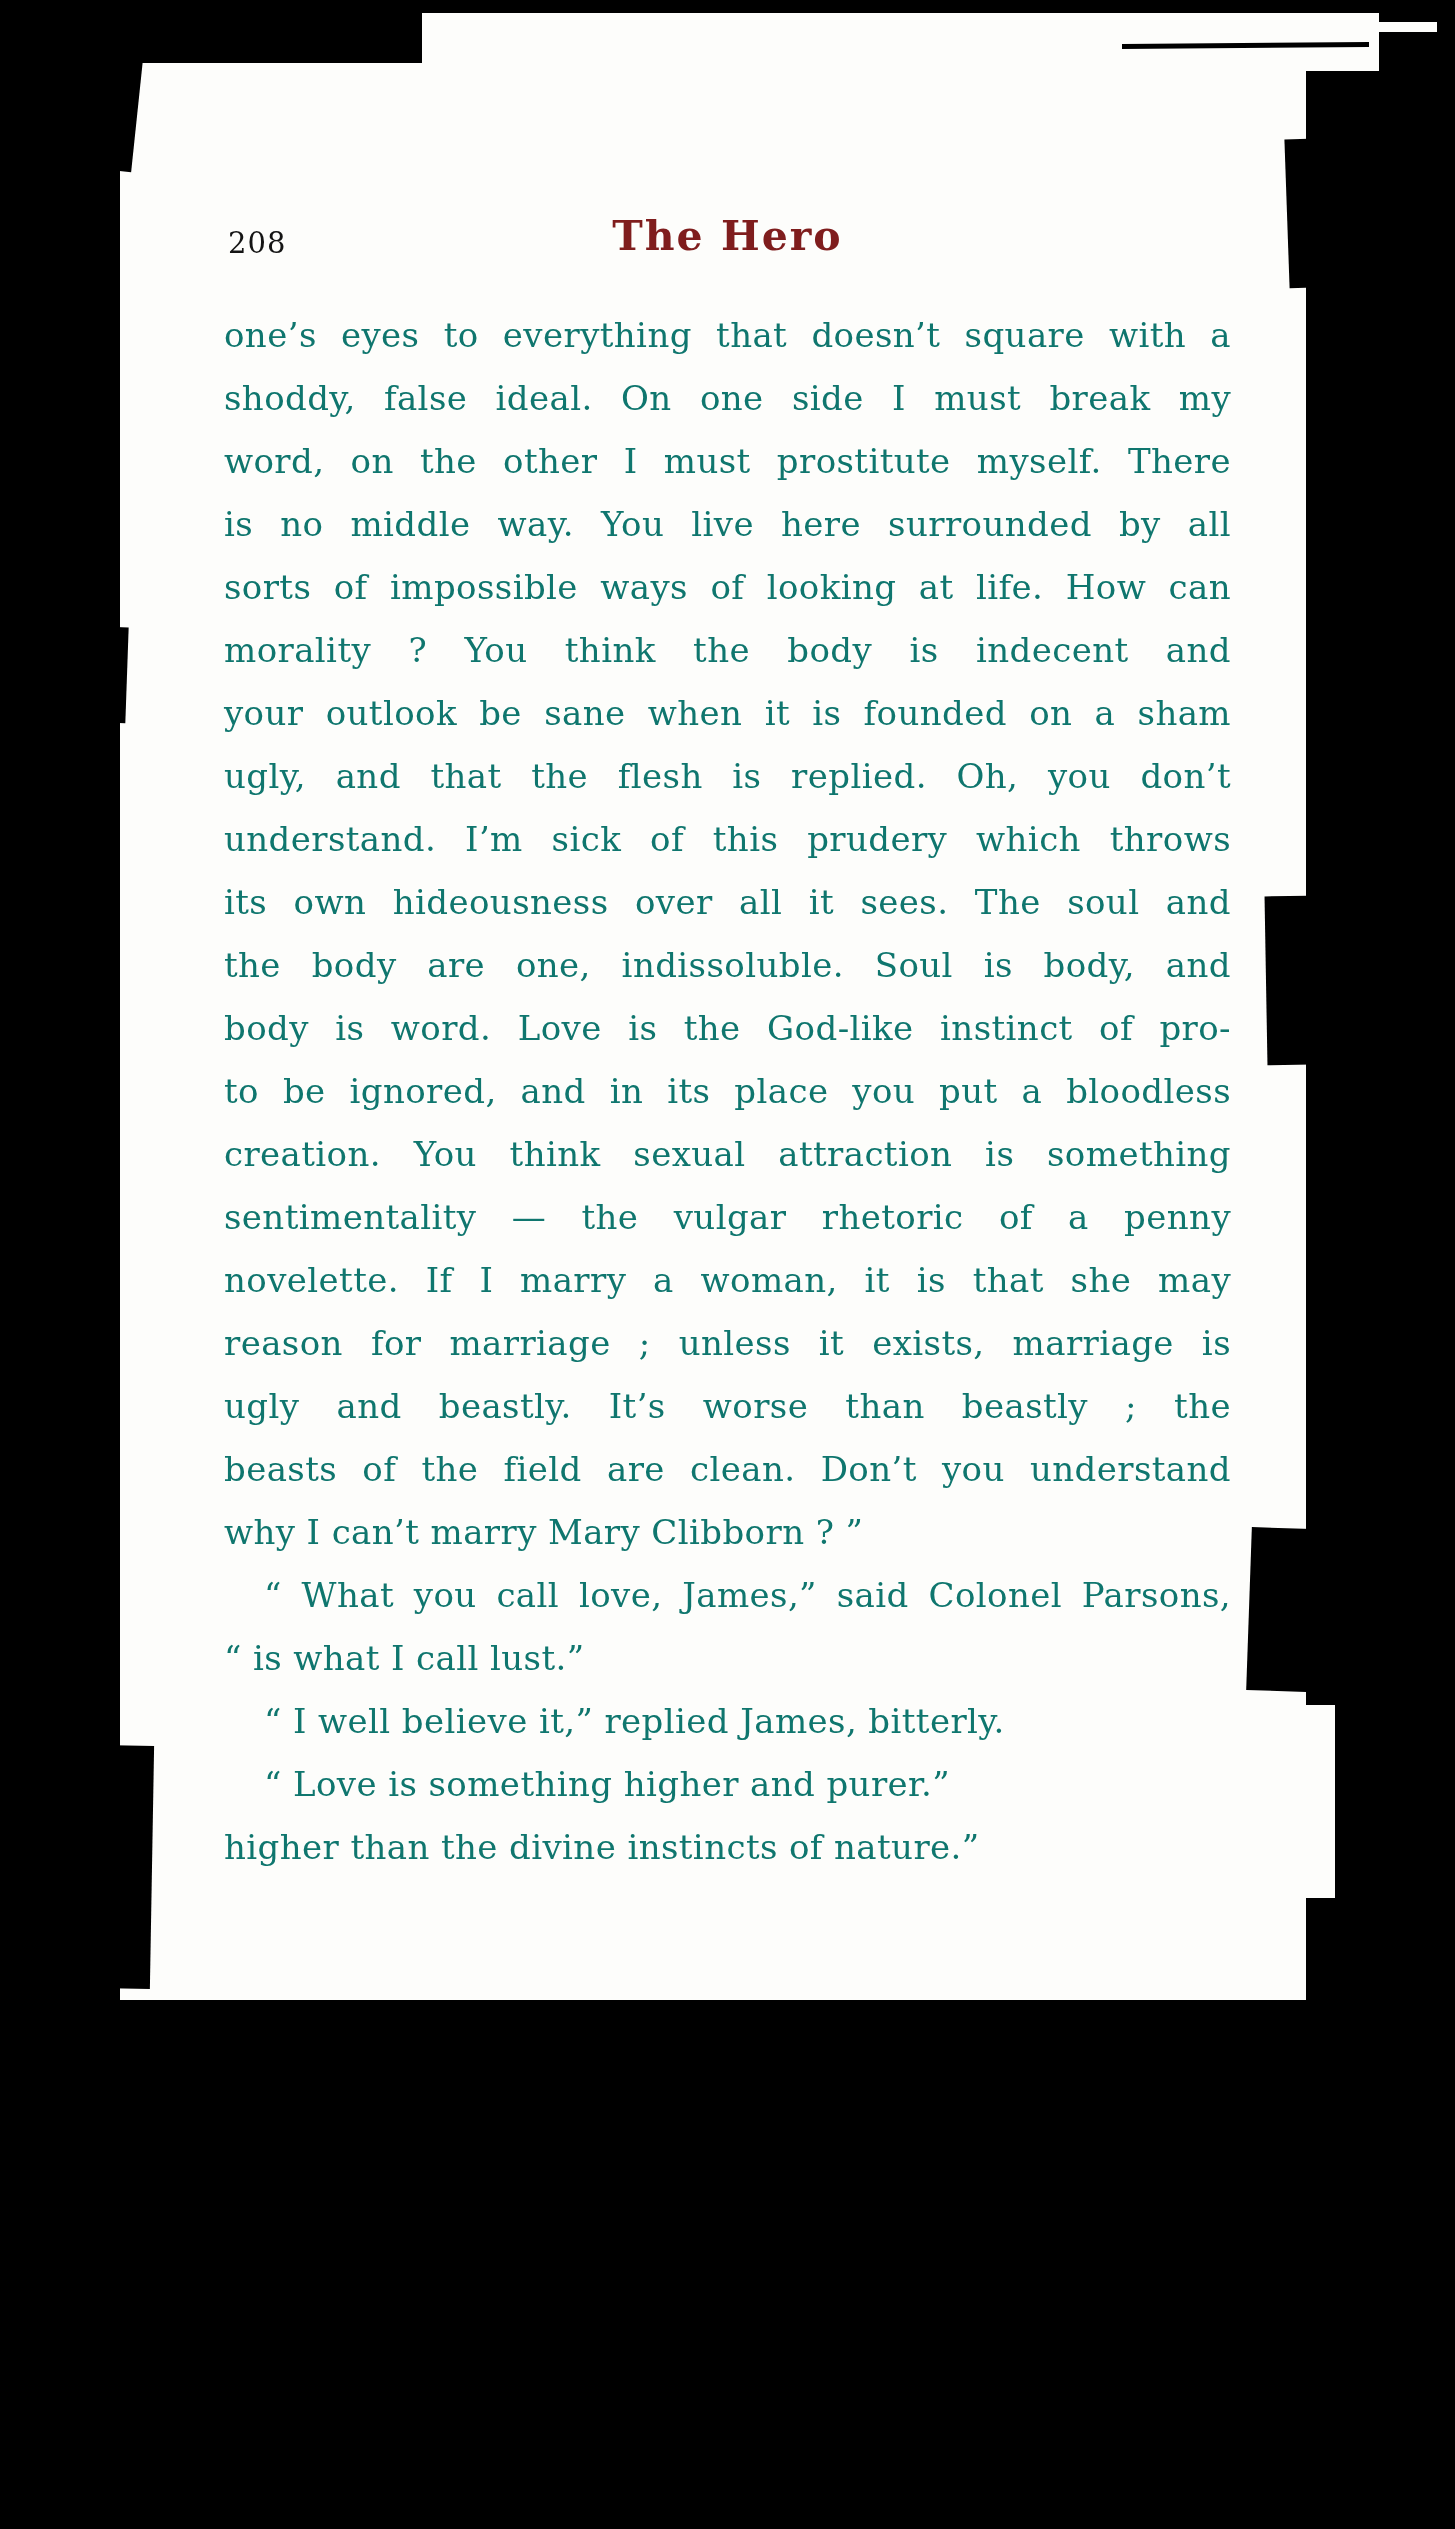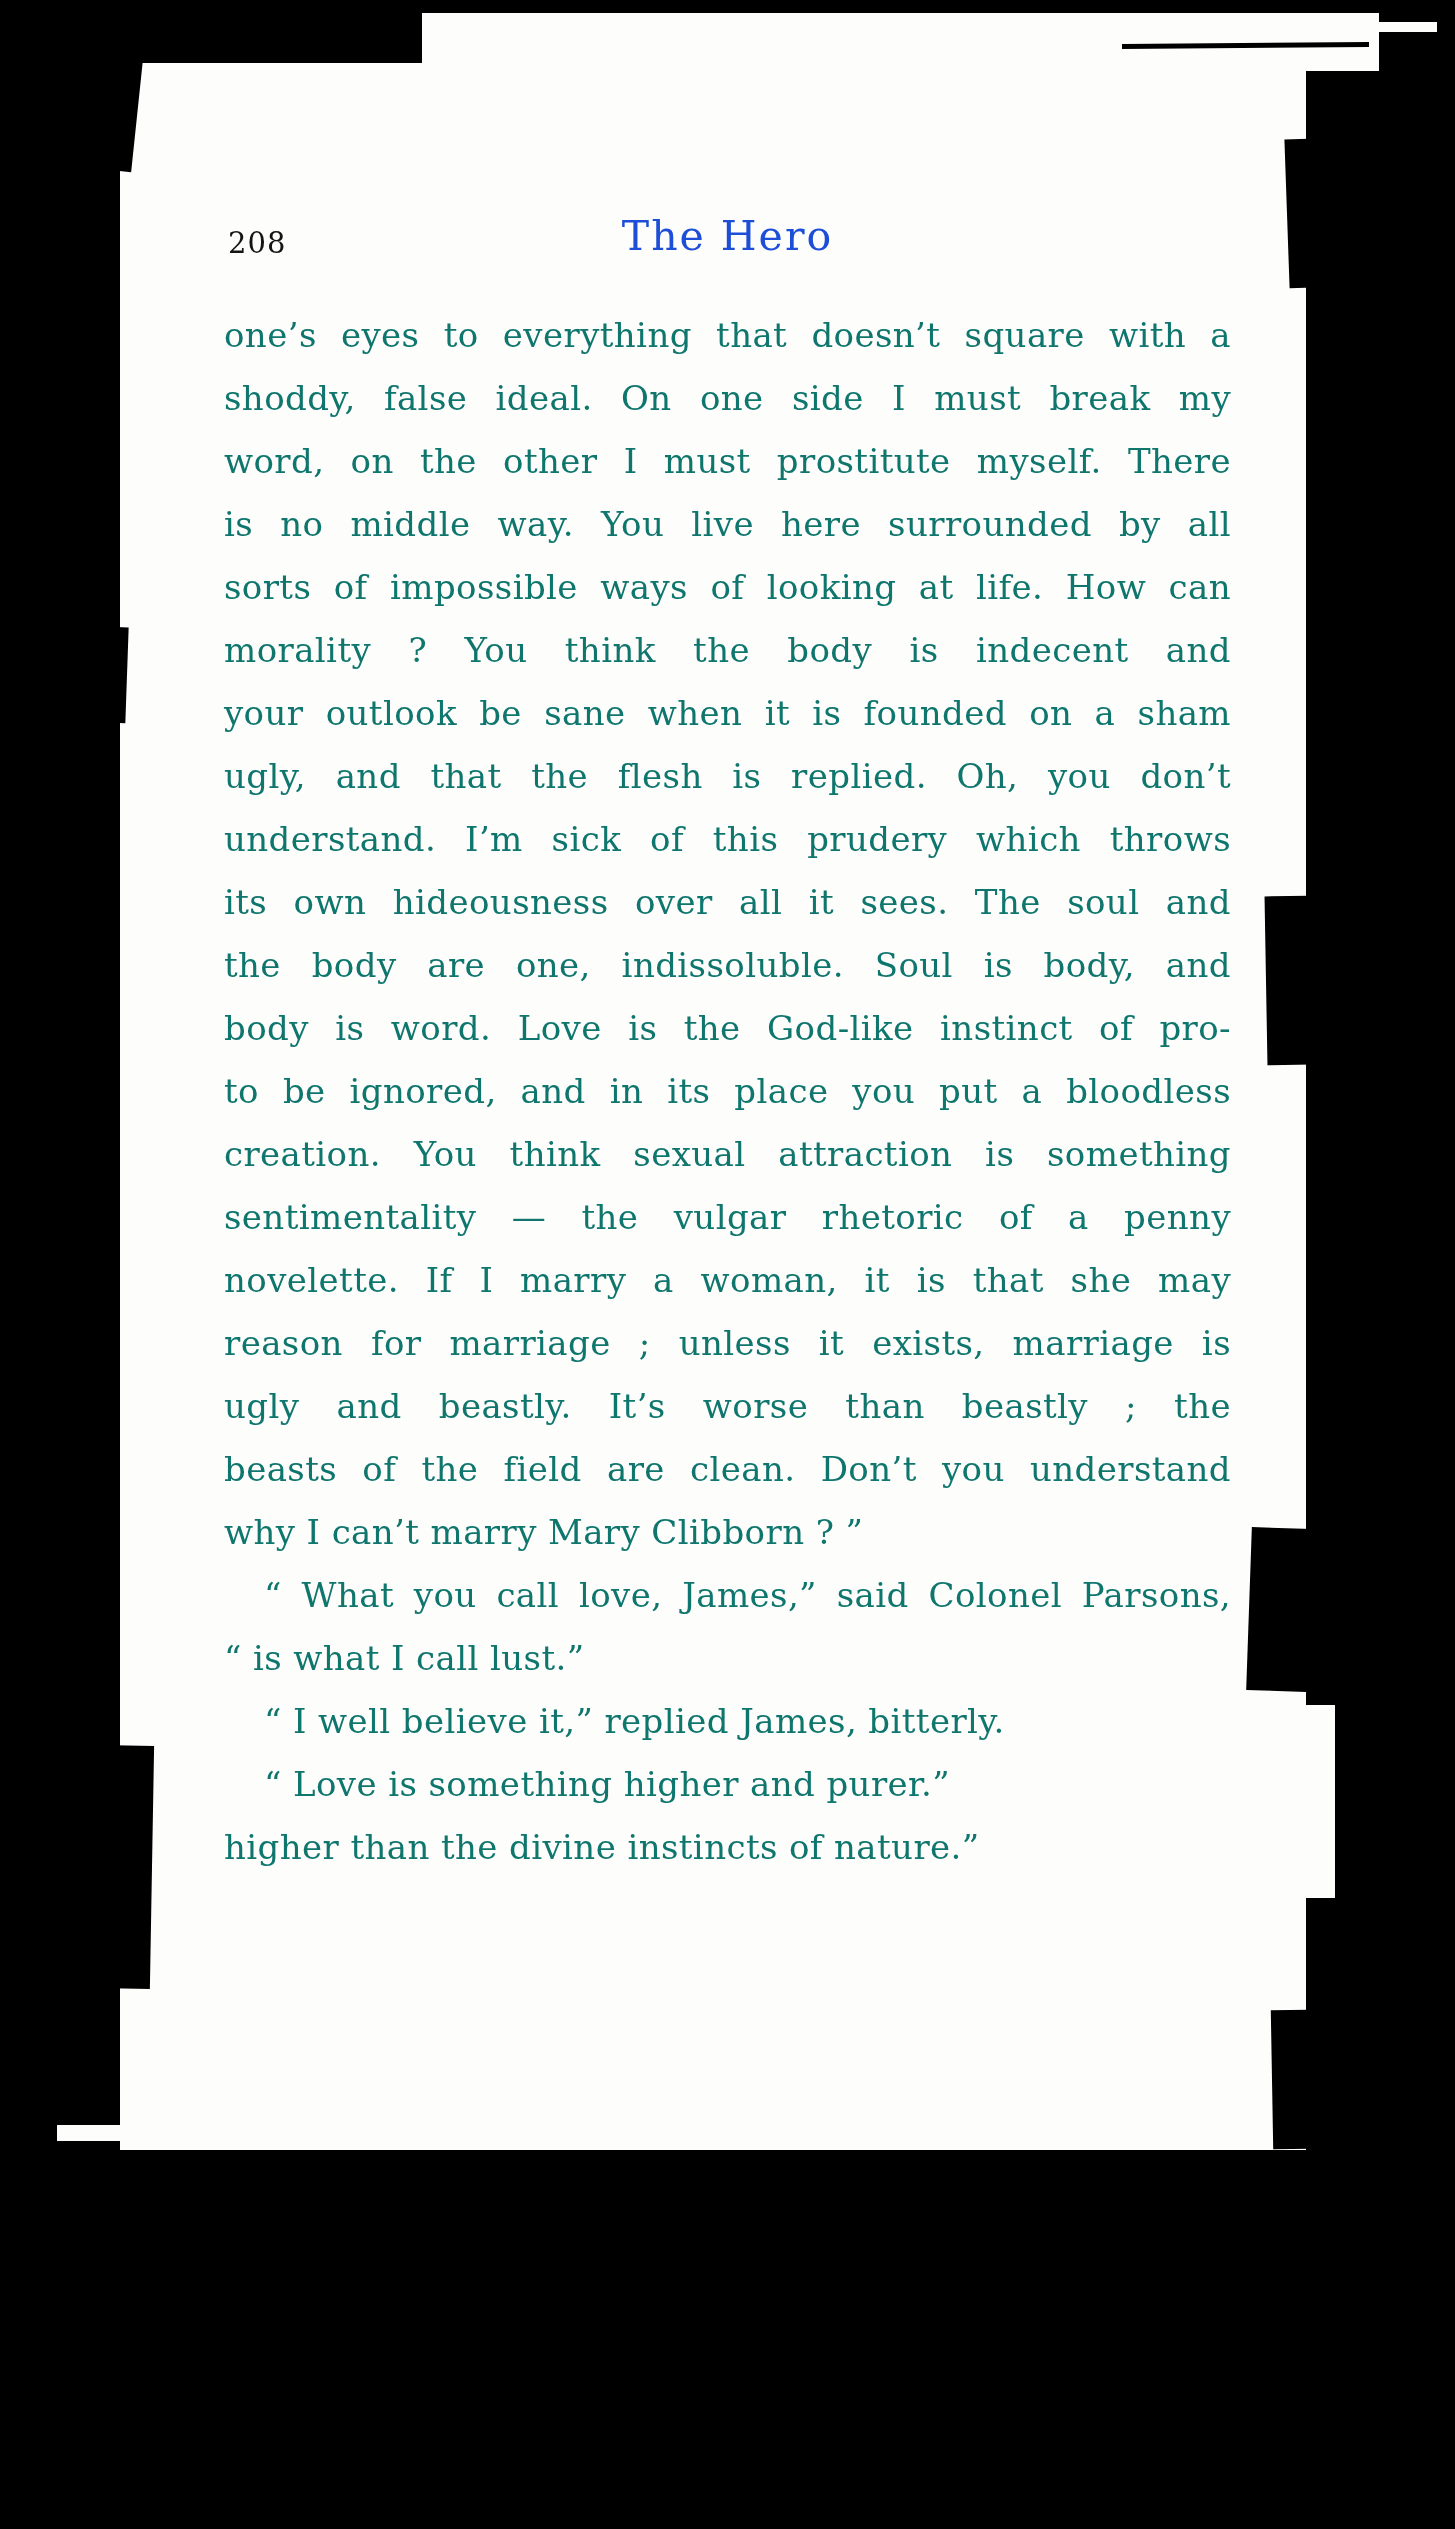--- a/index.html
+++ b/index.html
@@ -1,35 +1,35 @@
 <!DOCTYPE html>
 <html><head>
 <meta charset="utf-8">
 <style>
   html,body { margin:0; padding:0; background:#000; }
   .canvas {
-    position:relative; width:1456px; height:2529px;
+    position:relative; width:1456px; height:2000px;
     background:#000; overflow:hidden;
     font-family:"DejaVu Serif", serif;
   }
   .page {
     position:absolute; left:120px; top:63px; width:1186px; height:2087px;
     background:#fdfdfb; z-index:1;
   }
   .white-patch { position:absolute; background:#fdfdfb; z-index:2; }
   .black-patch { position:absolute; background:#000; z-index:3; }
 
   .header { position:absolute; left:104px; top:149px; width:1007px; height:70px; }
   .page-number {
     position:absolute; left:4px; top:14px;
     font-size:29px; color:#141414; letter-spacing:1px;
   }
   .page-title {
     position:absolute; left:0; right:0; top:0; text-align:center;
-    font-size:41px; font-weight:normal; color:#1d4ed8; letter-spacing:2px;
+    font-size:41px; font-weight:bold; color:#7f1d1d; letter-spacing:2px;
   }
 
   .text-block {
     position:absolute; left:104px; top:241px; width:1007px;
     color:#0f766e; font-size:34px; line-height:63px; letter-spacing:0.4px;
   }
   .line { text-align:justify; text-align-last:justify; white-space:normal; }
   .line.last { text-align-last:left; }
   .line.indent { text-indent:40px; }
 </style>

